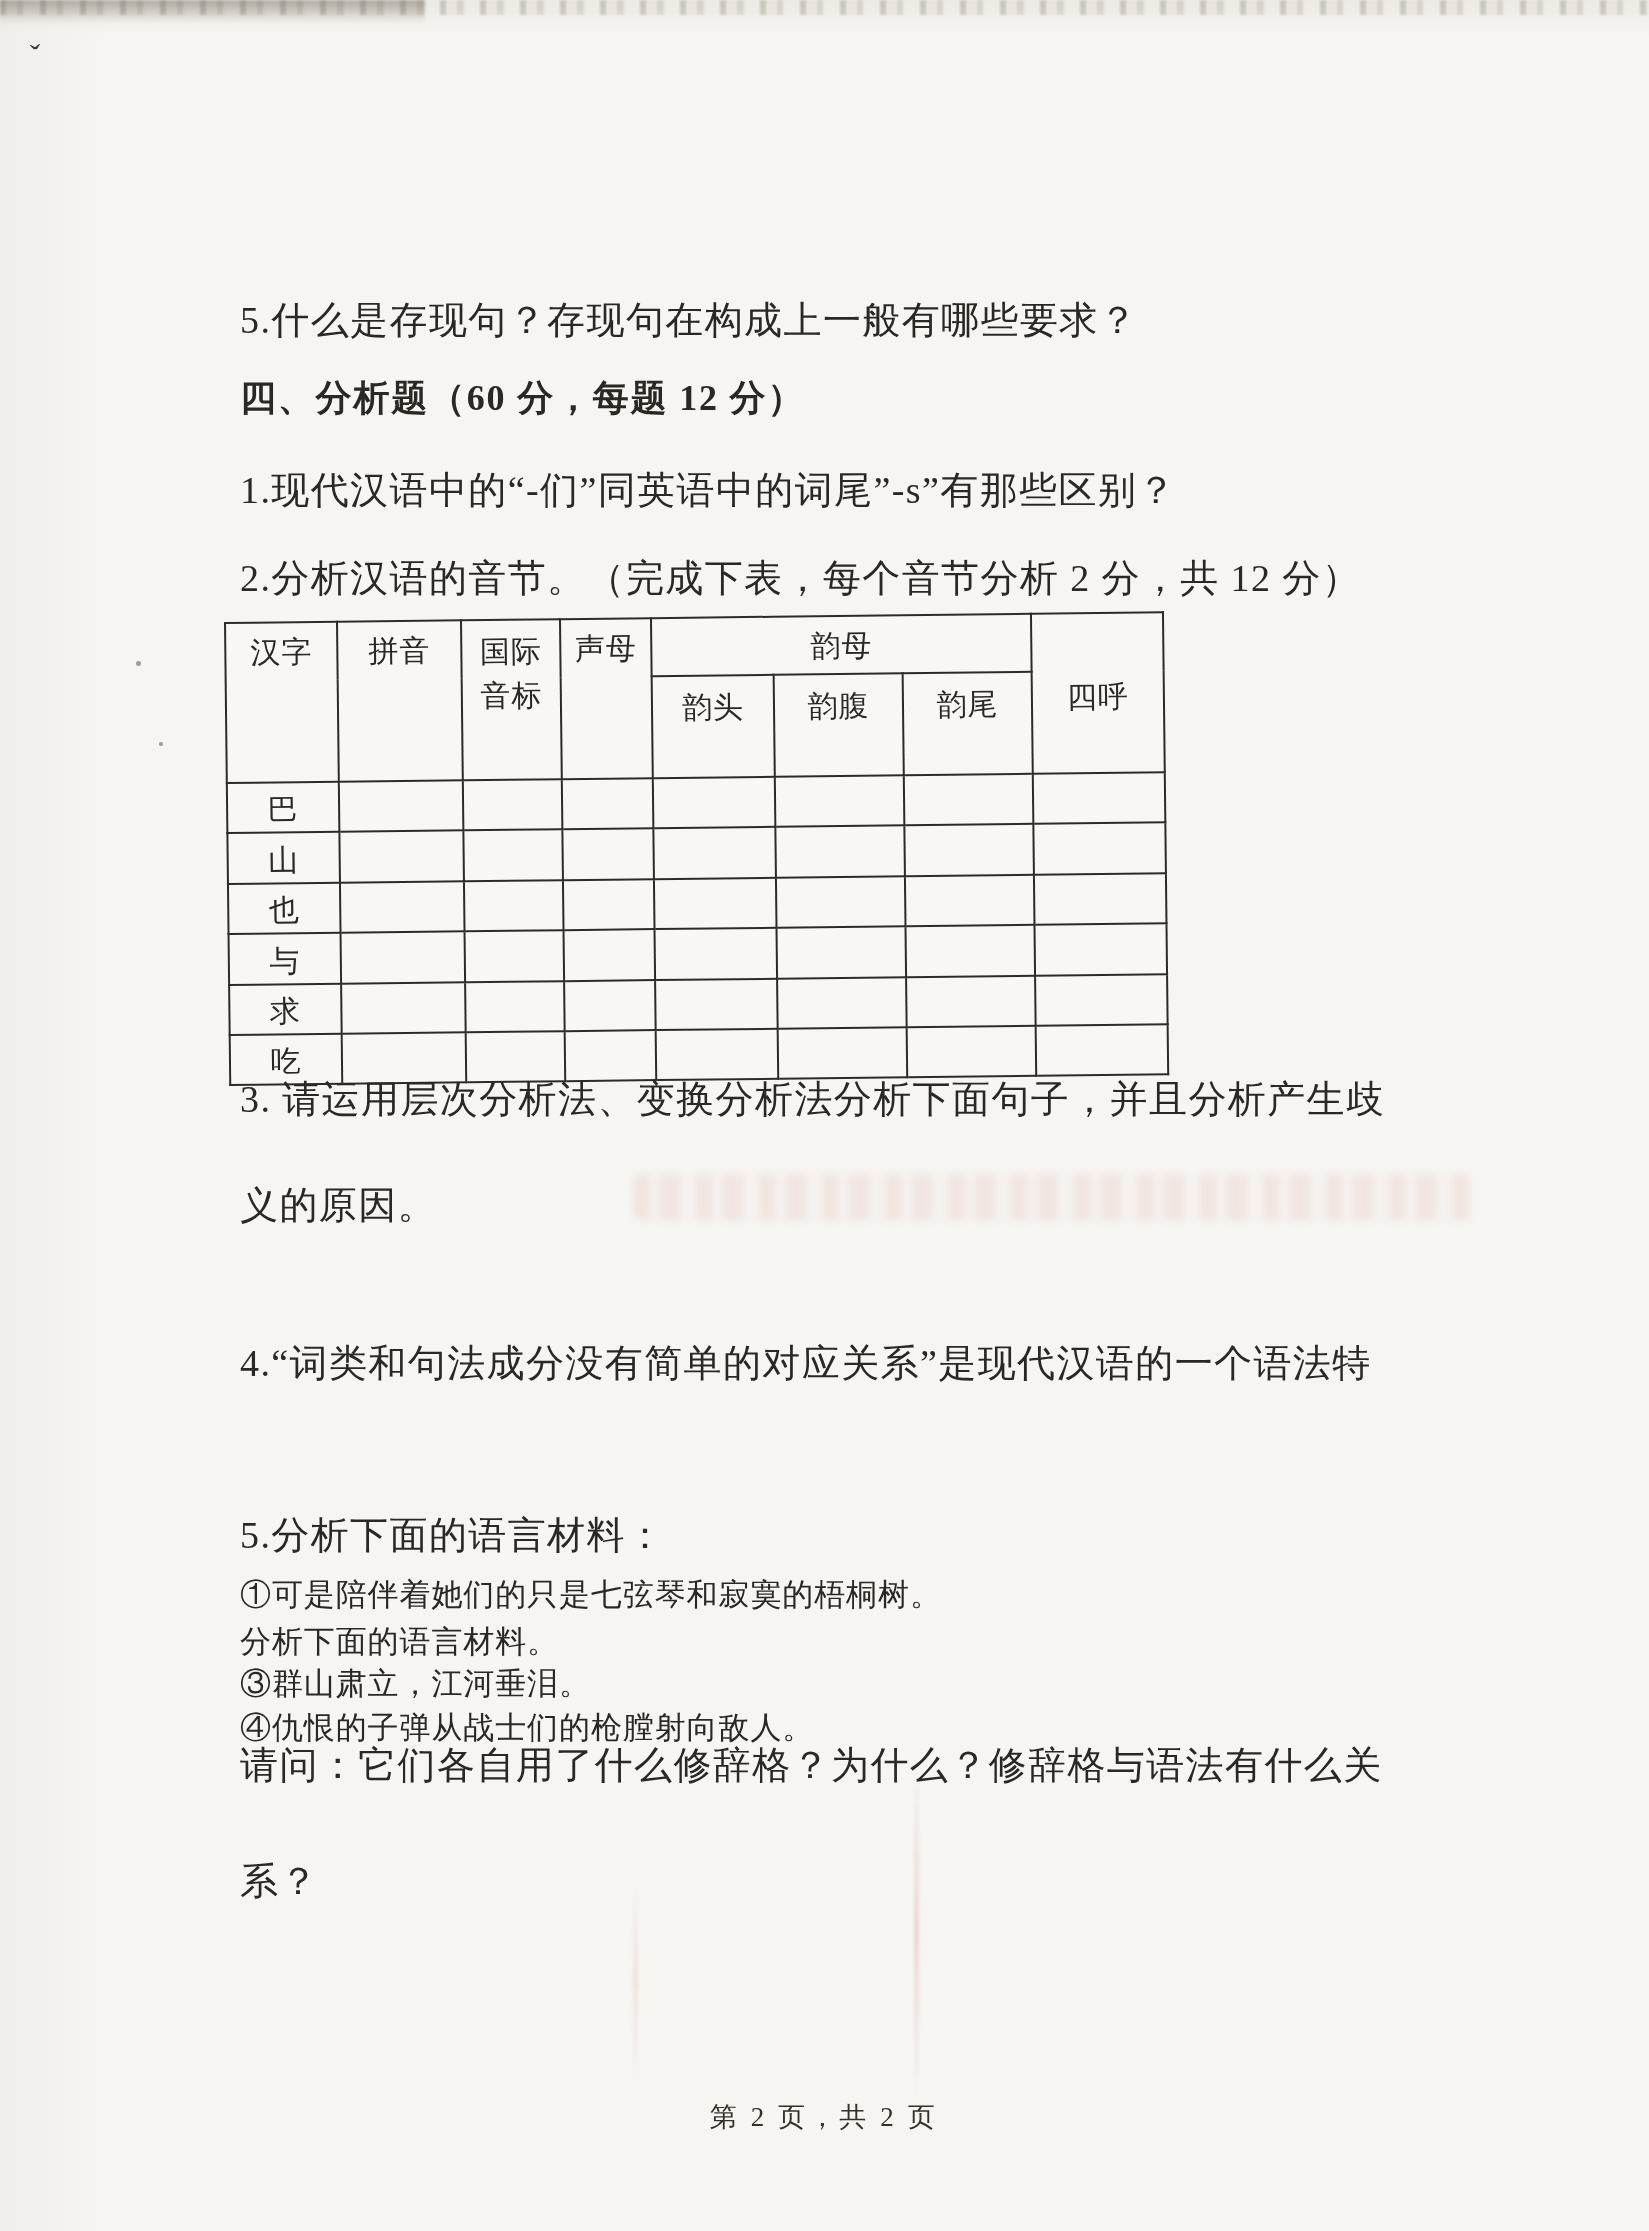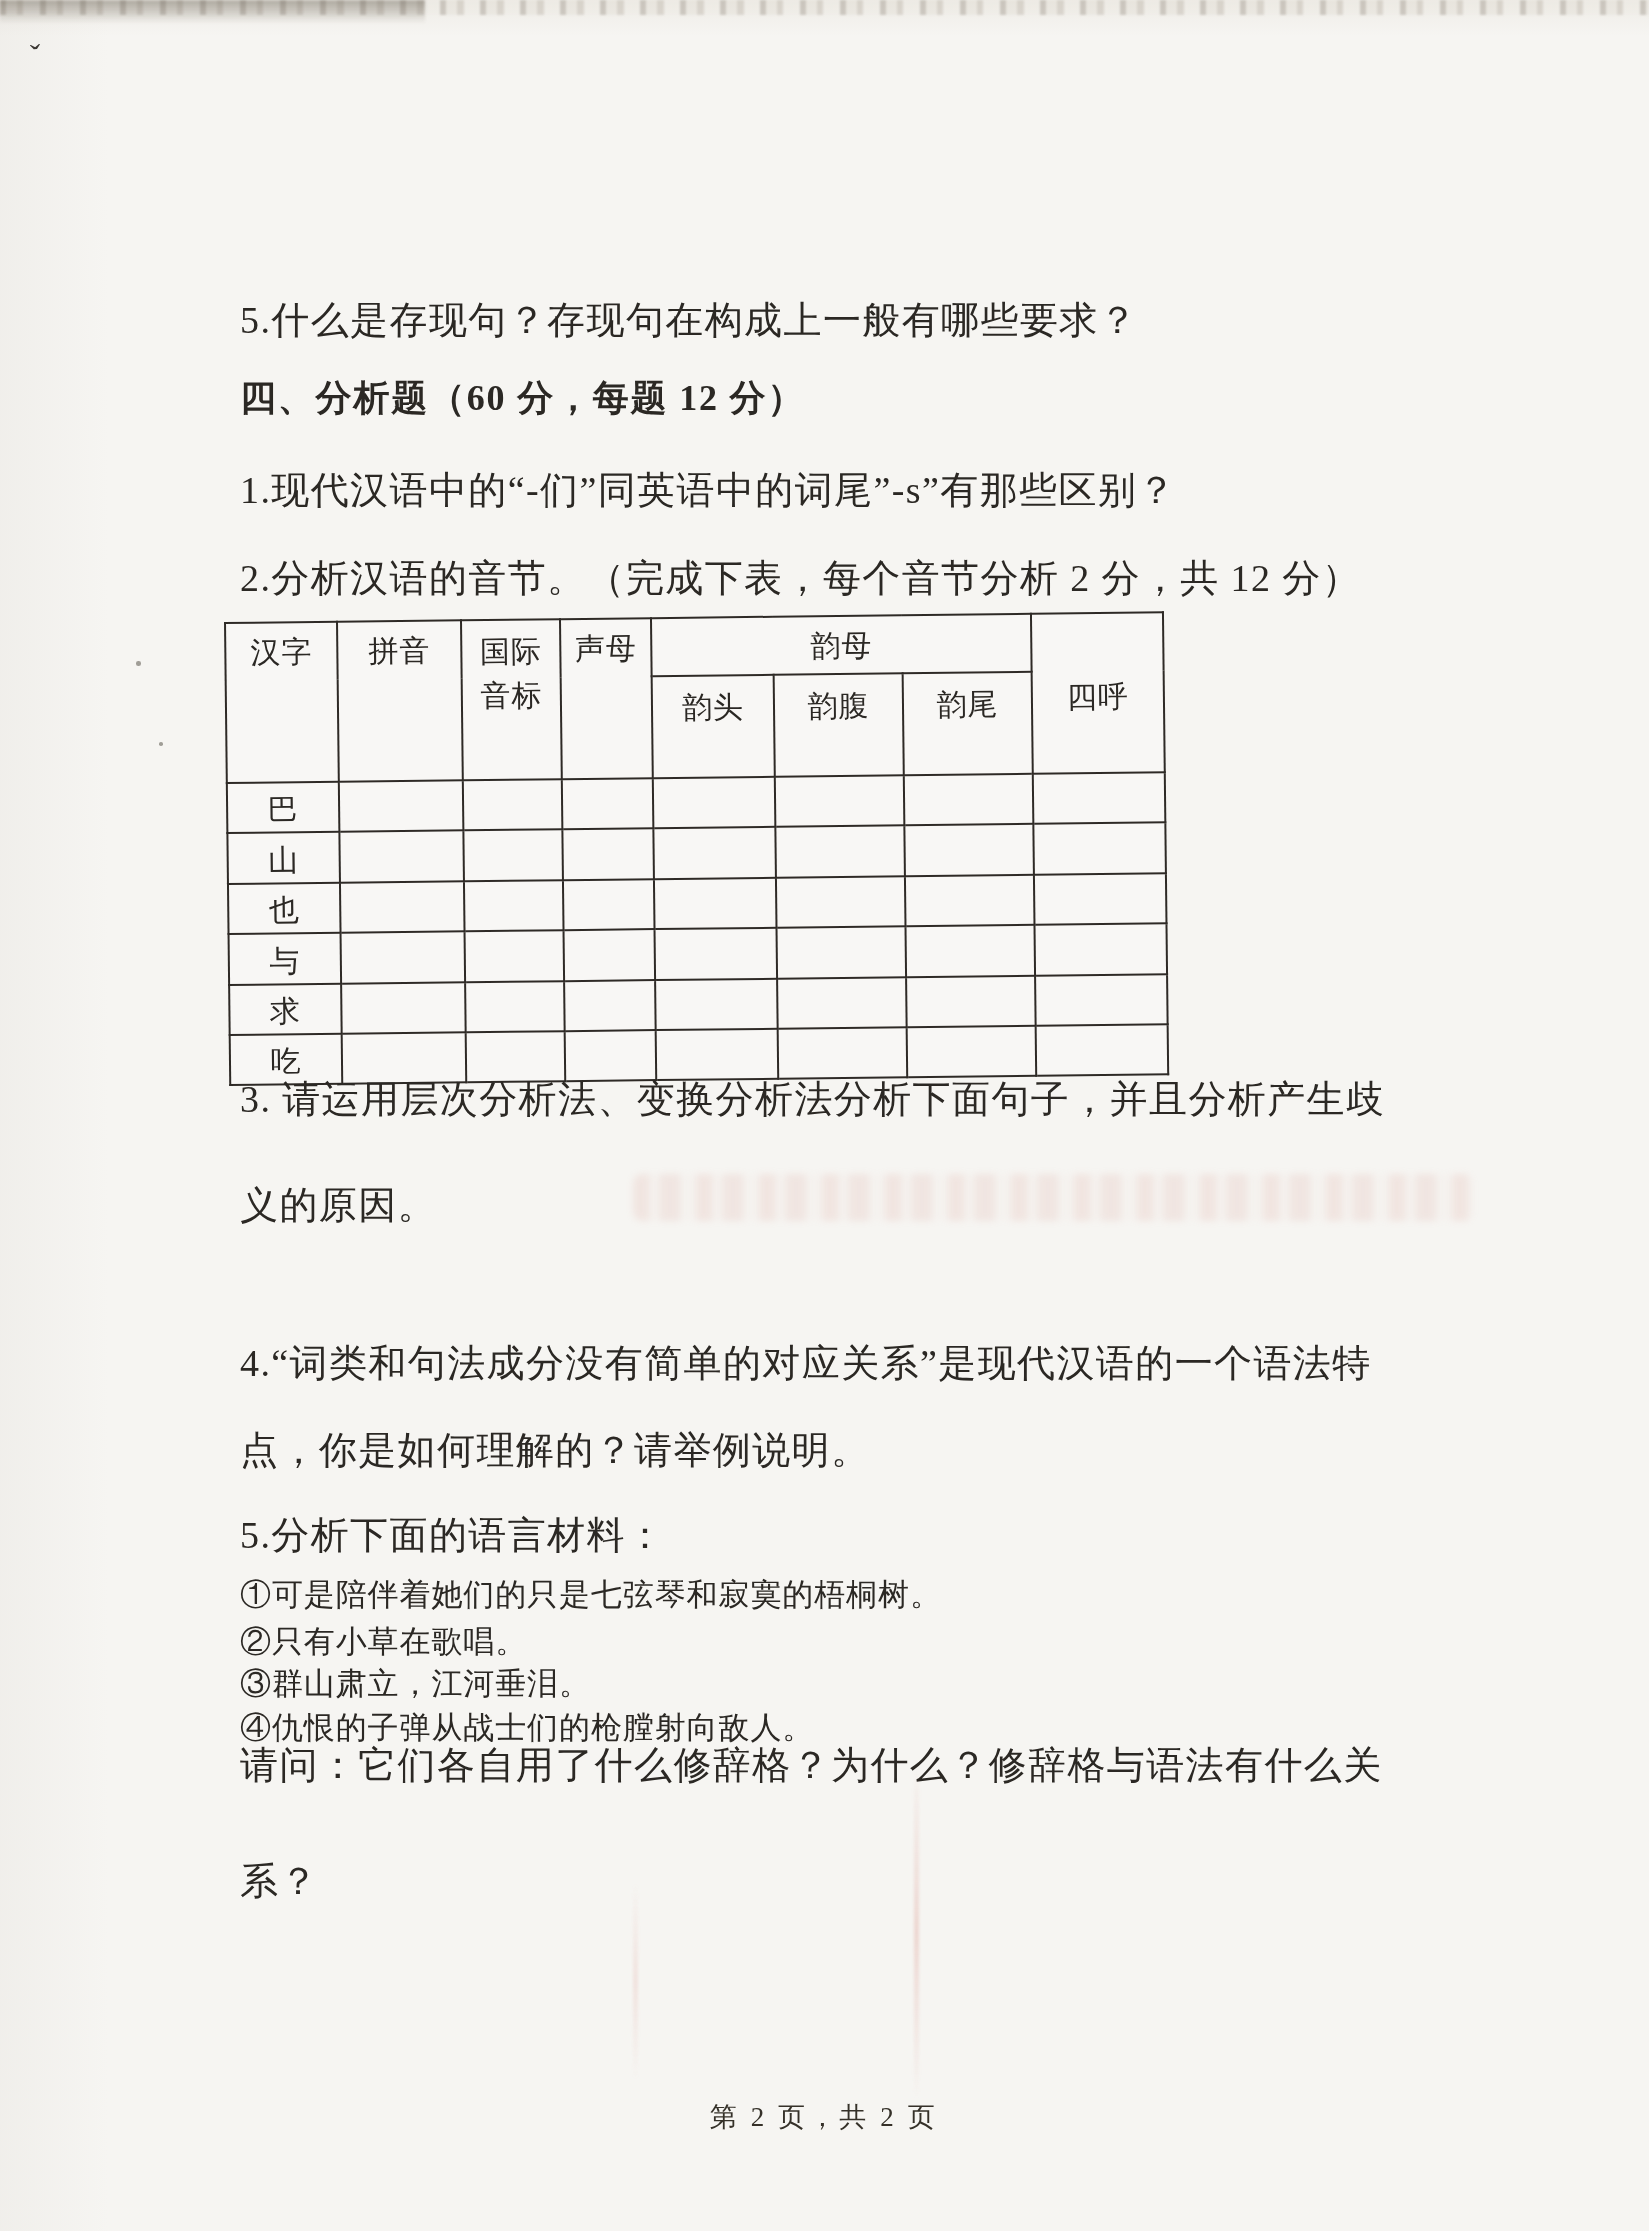--- a/index.html
+++ b/index.html
@@ -180,25 +180,24 @@
       </tr>
     </tbody>
       </table>
   </div>
 
   <div class="q" style="top:1078px;">3. 请运用层次分析法、变换分析法分析下面句子，并且分析产生歧</div>
   <div class="q" style="top:1184px;">义的原因。</div>
   <div class="smudge"></div>
 
   <div class="q" style="top:1342px;">4.“词类和句法成分没有简单的对应关系”是现代汉语的一个语法特</div>
-  <div class="q" style="top:1429px;">点，你是如何理解的？请举例说明。</div>
 
   <div class="q" style="top:1514px;">5.分析下面的语言材料：</div>
   <div class="mat" style="top:1578px;">①可是陪伴着她们的只是七弦琴和寂寞的梧桐树。</div>
-  <div class="mat" style="top:1625px;">②只有小草在歌唱。</div>
+  <div class="mat" style="top:1625px;">分析下面的语言材料。</div>
   <div class="mat" style="top:1667px;">③群山肃立，江河垂泪。</div>
   <div class="mat" style="top:1711px;">④仇恨的子弹从战士们的枪膛射向敌人。</div>
   <div class="q" style="top:1744px;">请问：它们各自用了什么修辞格？为什么？修辞格与语法有什么关</div>
   <div class="q" style="top:1860px;">系？</div>
 
   <div class="streak" style="left:914px;top:1764px;height:335px;"></div>
   <div class="streak" style="left:633px;top:1882px;height:199px;opacity:.6;"></div>
 
   <div class="footer">第 2 页，共  2  页</div>
 

